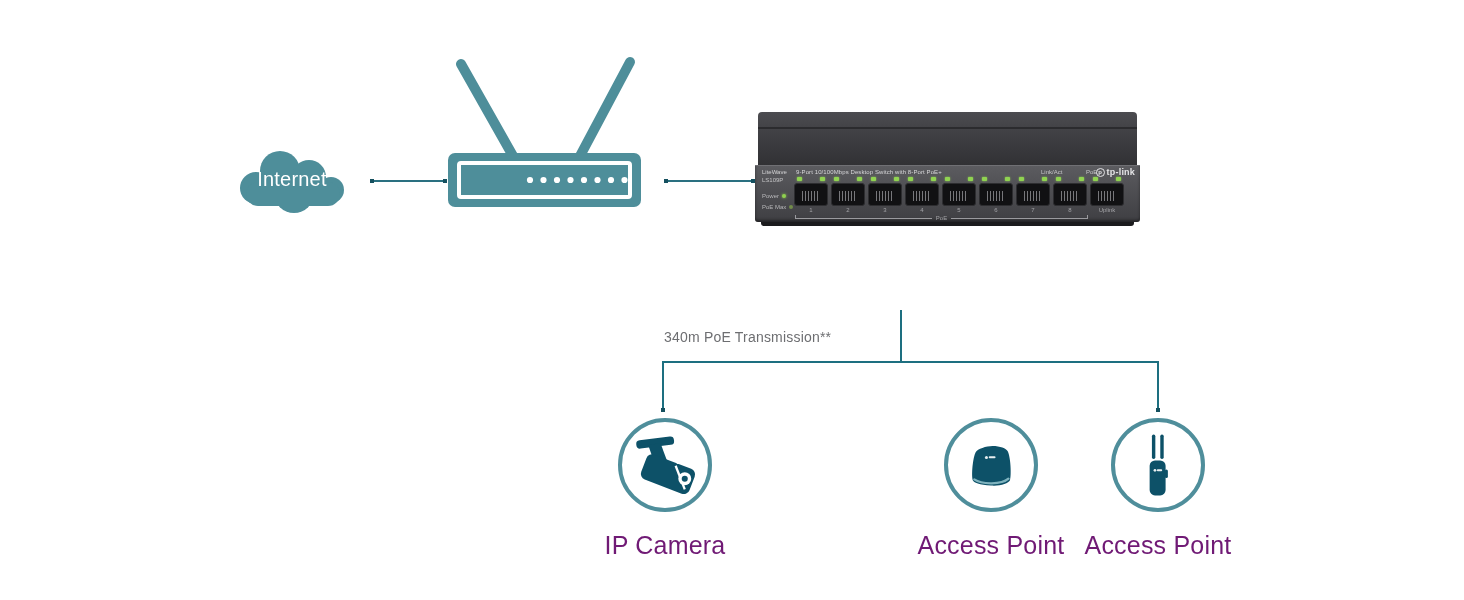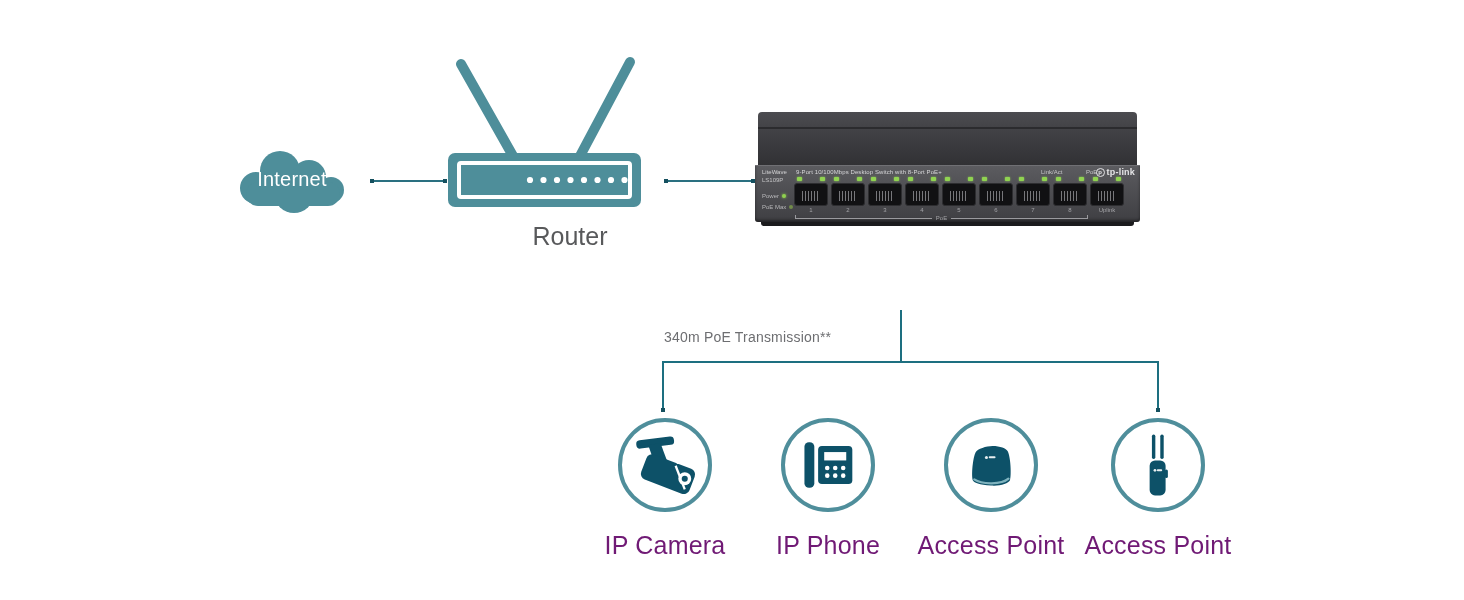--- a/index.html
+++ b/index.html
@@ -147,21 +147,20 @@
           <circle cx="103.5" cy="130" r="3.1"></circle>
         <circle cx="117" cy="130" r="3.1"></circle>
           <circle cx="130.5" cy="130" r="3.1"></circle>
         <circle cx="144" cy="130" r="3.1"></circle>
           <circle cx="157.5" cy="130" r="3.1"></circle>
         <circle cx="171" cy="130" r="3.1"></circle>
           <circle cx="184.5" cy="130" r="3.1"></circle>
       </g>
     </svg>
   </div>
-  <div class="router-label">Router</div>
 
   <div class="h-link link-2"></div>
 
   <div class="switch">
     <div class="sw-top">
       <div class="sw-ridge"></div>
     </div>
     <div class="sw-front">
       <div class="sw-brand">
         <div>LiteWave</div>
@@ -285,40 +284,20 @@
         </g>
         <line x1="64" y1="51" x2="76" y2="82" stroke="#ffffff" stroke-width="3"></line>
         <circle cx="76" cy="68" r="8.5" fill="#ffffff"></circle>
         <circle cx="76" cy="68" r="4" fill="#0D5168"></circle>
         <circle cx="67" cy="47" r="1.8" fill="#ffffff"></circle>
       </svg>
     </div>
     <div class="dev-label">IP Camera</div>
   </div>
 
-  <div class="device dev-2">
-    <div class="dev-circle">
-      <svg width="76" height="76" viewBox="0 0 100 100" aria-hidden="true">
-        <g fill="#0D5168">
-          <rect x="19" y="20" width="13" height="60" rx="6"></rect>
-          <rect x="37" y="25" width="45" height="50" rx="5"></rect>
-        </g>
-        <rect x="45" y="33" width="29" height="11" fill="#ffffff"></rect>
-        <g fill="#ffffff">
-          <circle cx="49" cy="54" r="3"></circle>
-            <circle cx="59.5" cy="54" r="3"></circle>
-            <circle cx="70" cy="54" r="3"></circle>
-          <circle cx="49" cy="64" r="3"></circle>
-            <circle cx="59.5" cy="64" r="3"></circle>
-            <circle cx="70" cy="64" r="3"></circle>
-        </g>
-      </svg>
-    </div>
-    <div class="dev-label">IP Phone</div>
-  </div>
 
   <div class="device dev-3">
     <div class="dev-circle">
       <svg width="76" height="76" viewBox="0 0 100 100" aria-hidden="true">
         <path d="M50 77 C35 76 27 73 26 70 C24 64 26 40 30 33 C32 29 44 25 52 25 C62 25 70 28 72 32 C76 40 77 64 75 70 C73 74 62 78 50 77 Z" fill="#0D5168"></path>
         <path d="M28 69 C38 76 64 76 73 68" fill="none" stroke="#7FB3BE" stroke-width="3" stroke-linecap="round"></path>
         <circle cx="44" cy="40" r="2" fill="#ffffff" opacity="0.9"></circle>
         <rect x="47" y="38.5" width="9" height="2.6" rx="1.3" fill="#ffffff" opacity="0.9"></rect>
       </svg>
     </div>

